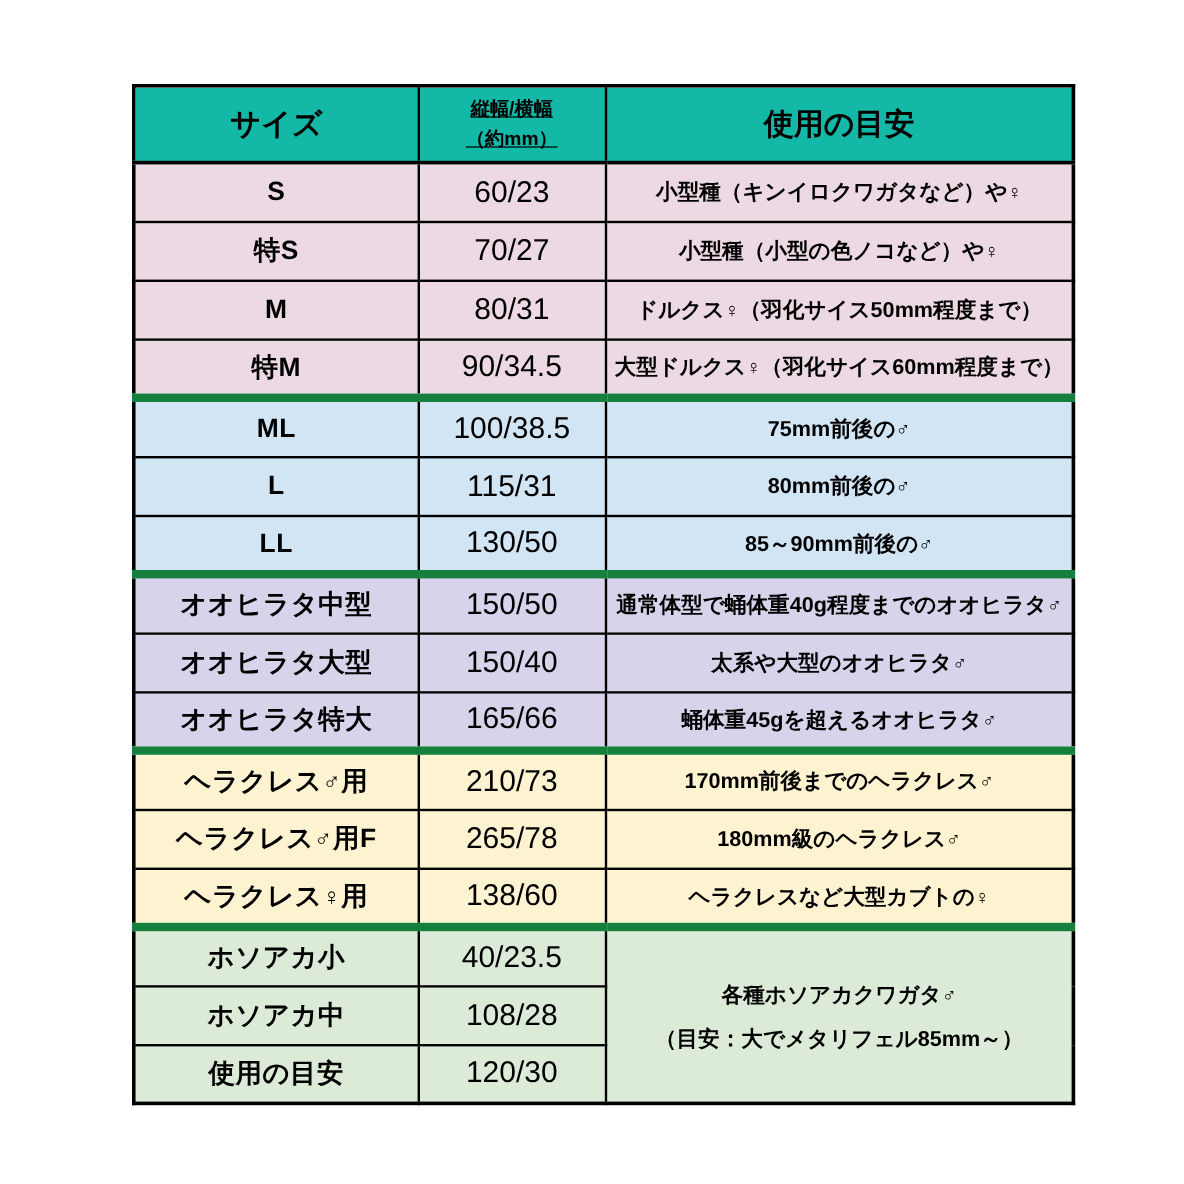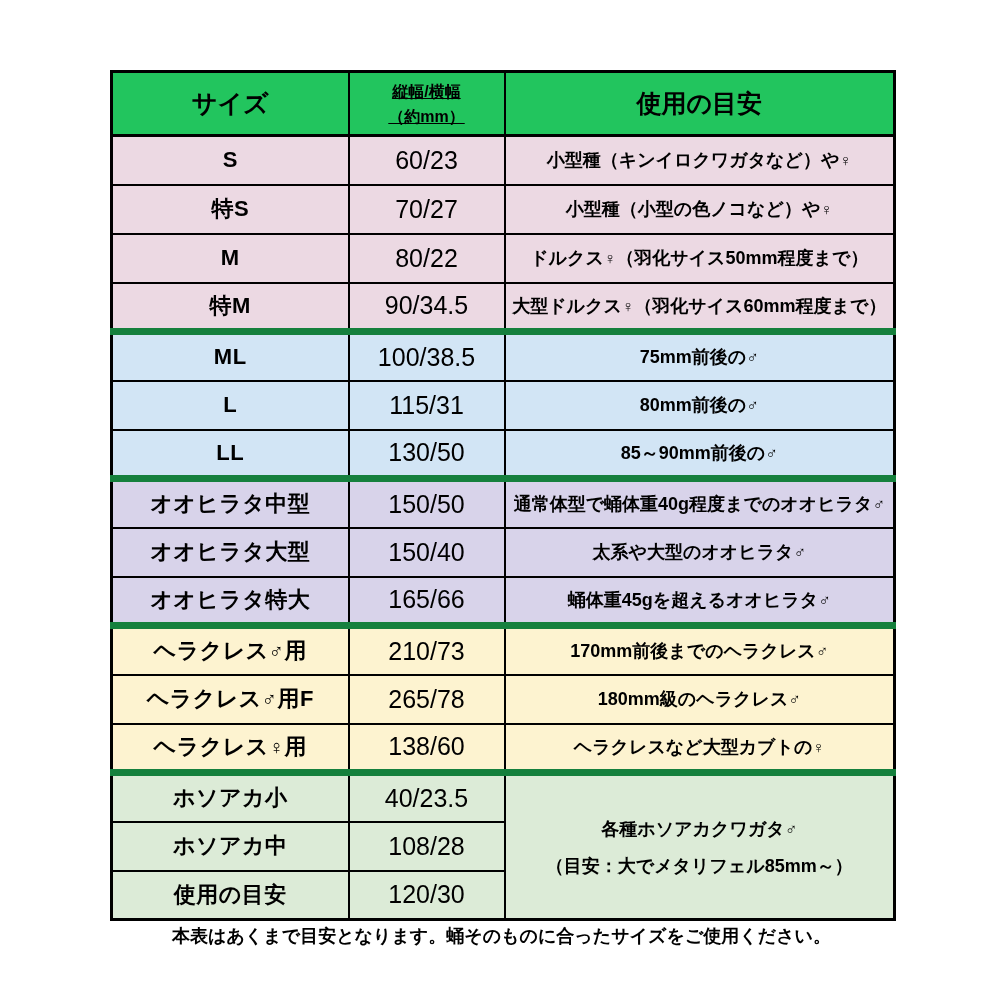--- a/index.html
+++ b/index.html
@@ -27,21 +27,21 @@
   }
   th, td {
     border: 2px solid #000;
     text-align: center;
     vertical-align: middle;
     padding: 0 4px;
     overflow: hidden;
   }
   thead tr { height: 64px; }
   tbody tr { height: 49px; }
-  thead th { border-bottom: 3px solid #000; background: #22c55e; }
+  thead th { border-bottom: 3px solid #000; background: #14b8a6; }
   tr.group-start td { border-top: 7px solid #15803d; }
 
   th.size-h, th.usage-h { font-size: 25px; font-weight: bold; }
   th.dim-h { font-size: 16px; font-weight: bold; line-height: 25px; text-decoration: underline; }
 
   td.size-cell { font-size: 22px; font-weight: bold; letter-spacing: 0.5px; }
   td.dim-cell  { font-size: 25px; font-weight: normal; }
   td.usage-cell { font-size: 18px; font-weight: bold; }
   td.usage-cell.merged div + div { margin-top: 13px; }
 
@@ -89,21 +89,21 @@
         <td class="dim-cell">60/23</td>
         <td class="usage-cell">小型種（キンイロクワガタなど）や<span class="sym">♀</span></td>
       </tr>
       <tr class="pink">
         <td class="size-cell">特S</td>
         <td class="dim-cell">70/27</td>
         <td class="usage-cell">小型種（小型の色ノコなど）や<span class="sym">♀</span></td>
       </tr>
       <tr class="pink">
         <td class="size-cell">M</td>
-        <td class="dim-cell">80/22</td>
+        <td class="dim-cell">80/31</td>
         <td class="usage-cell">ドルクス<span class="sym">♀</span>（羽化サイス50mm程度まで）</td>
       </tr>
       <tr class="pink">
         <td class="size-cell">特M</td>
         <td class="dim-cell">90/34.5</td>
         <td class="usage-cell">大型ドルクス<span class="sym">♀</span>（羽化サイス60mm程度まで）</td>
       </tr>
       <tr class="blue group-start">
         <td class="size-cell">ML</td>
         <td class="dim-cell">100/38.5</td>
@@ -161,14 +161,13 @@
         <td class="size-cell">ホソアカ中</td>
         <td class="dim-cell">108/28</td>
       </tr>
       <tr class="green">
         <td class="size-cell">使用の目安</td>
         <td class="dim-cell">120/30</td>
       </tr>
     </tbody>
   </table>
 
-  <div class="footer-note">本表はあくまで目安となります。蛹そのものに合ったサイズをご使用ください。</div>
 </div>
 
 </body></html>

